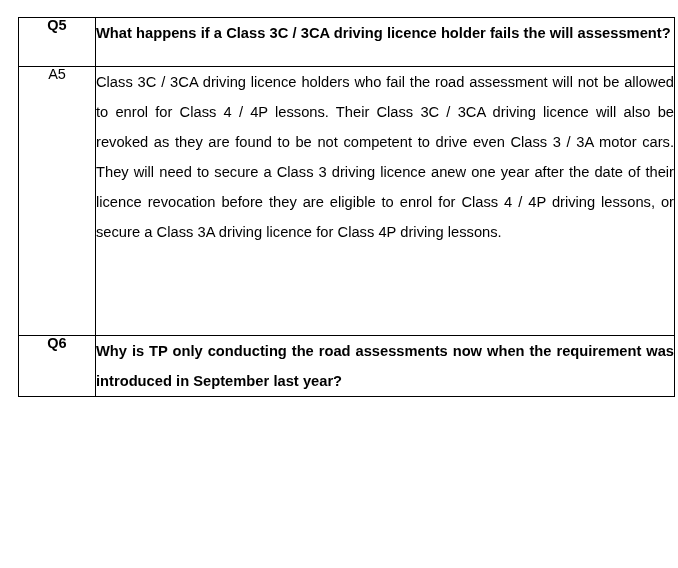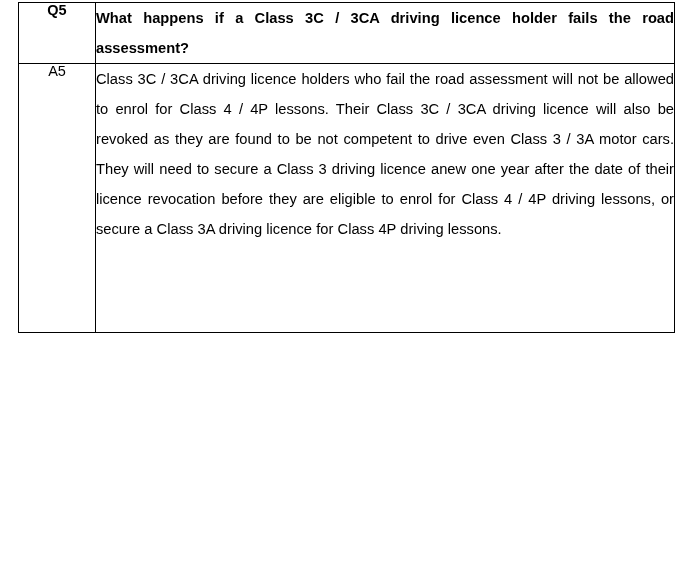--- a/index.html
+++ b/index.html
@@ -19,21 +19,21 @@
     position: relative;
     width: 678px;
     height: 568px;
     background: #ffffff;
     box-sizing: border-box;
   }
 
   table.faq {
     position: absolute;
     left: 18px;
-    top: 2px;
+    top: 17px;
     width: 656px;
     border-collapse: collapse;
     table-layout: fixed;
   }
 
   table.faq td {
     border: 1.4px solid #000000;
     padding: 0;
     vertical-align: top;
     background: #ffffff;
@@ -82,29 +82,35 @@
   <table class="faq">
     <colgroup>
       <col class="label-col">
       <col class="body-col">
     </colgroup>
     <tbody>
 
       <tr class="row-q5">
         <td class="label-cell bold">Q5</td>
         <td class="body-cell bold">
-          <p>What happens if a Class 3C / 3CA driving licence holder fails the road assessment?</p>
+          <p>What happens if a Class 3C / 3CA driving licence holder fails the will assessment?</p>
         </td>
       </tr>
 
       <tr class="row-a5">
         <td class="label-cell">A5</td>
         <td class="body-cell">
           <p>Class 3C / 3CA driving licence holders who fail the road assessment will not be allowed to enrol for Class 4 / 4P lessons. Their Class 3C / 3CA driving licence will also be revoked as they are found to be not competent to drive even Class 3 / 3A motor cars. They will need to secure a Class 3 driving licence anew one year after the date of their licence revocation before they are eligible to enrol for Class 4 / 4P driving lessons, or secure a Class 3A driving licence for Class 4P driving lessons.</p>
         </td>
       </tr>
 
+      <tr class="row-q6">
+        <td class="label-cell bold">Q6</td>
+        <td class="body-cell bold">
+          <p>Why is TP only conducting the road assessments now when the requirement was introduced in September last year?</p>
+        </td>
+      </tr>
 
 
     </tbody>
   </table>
 
 </div>
 
 </body></html>

